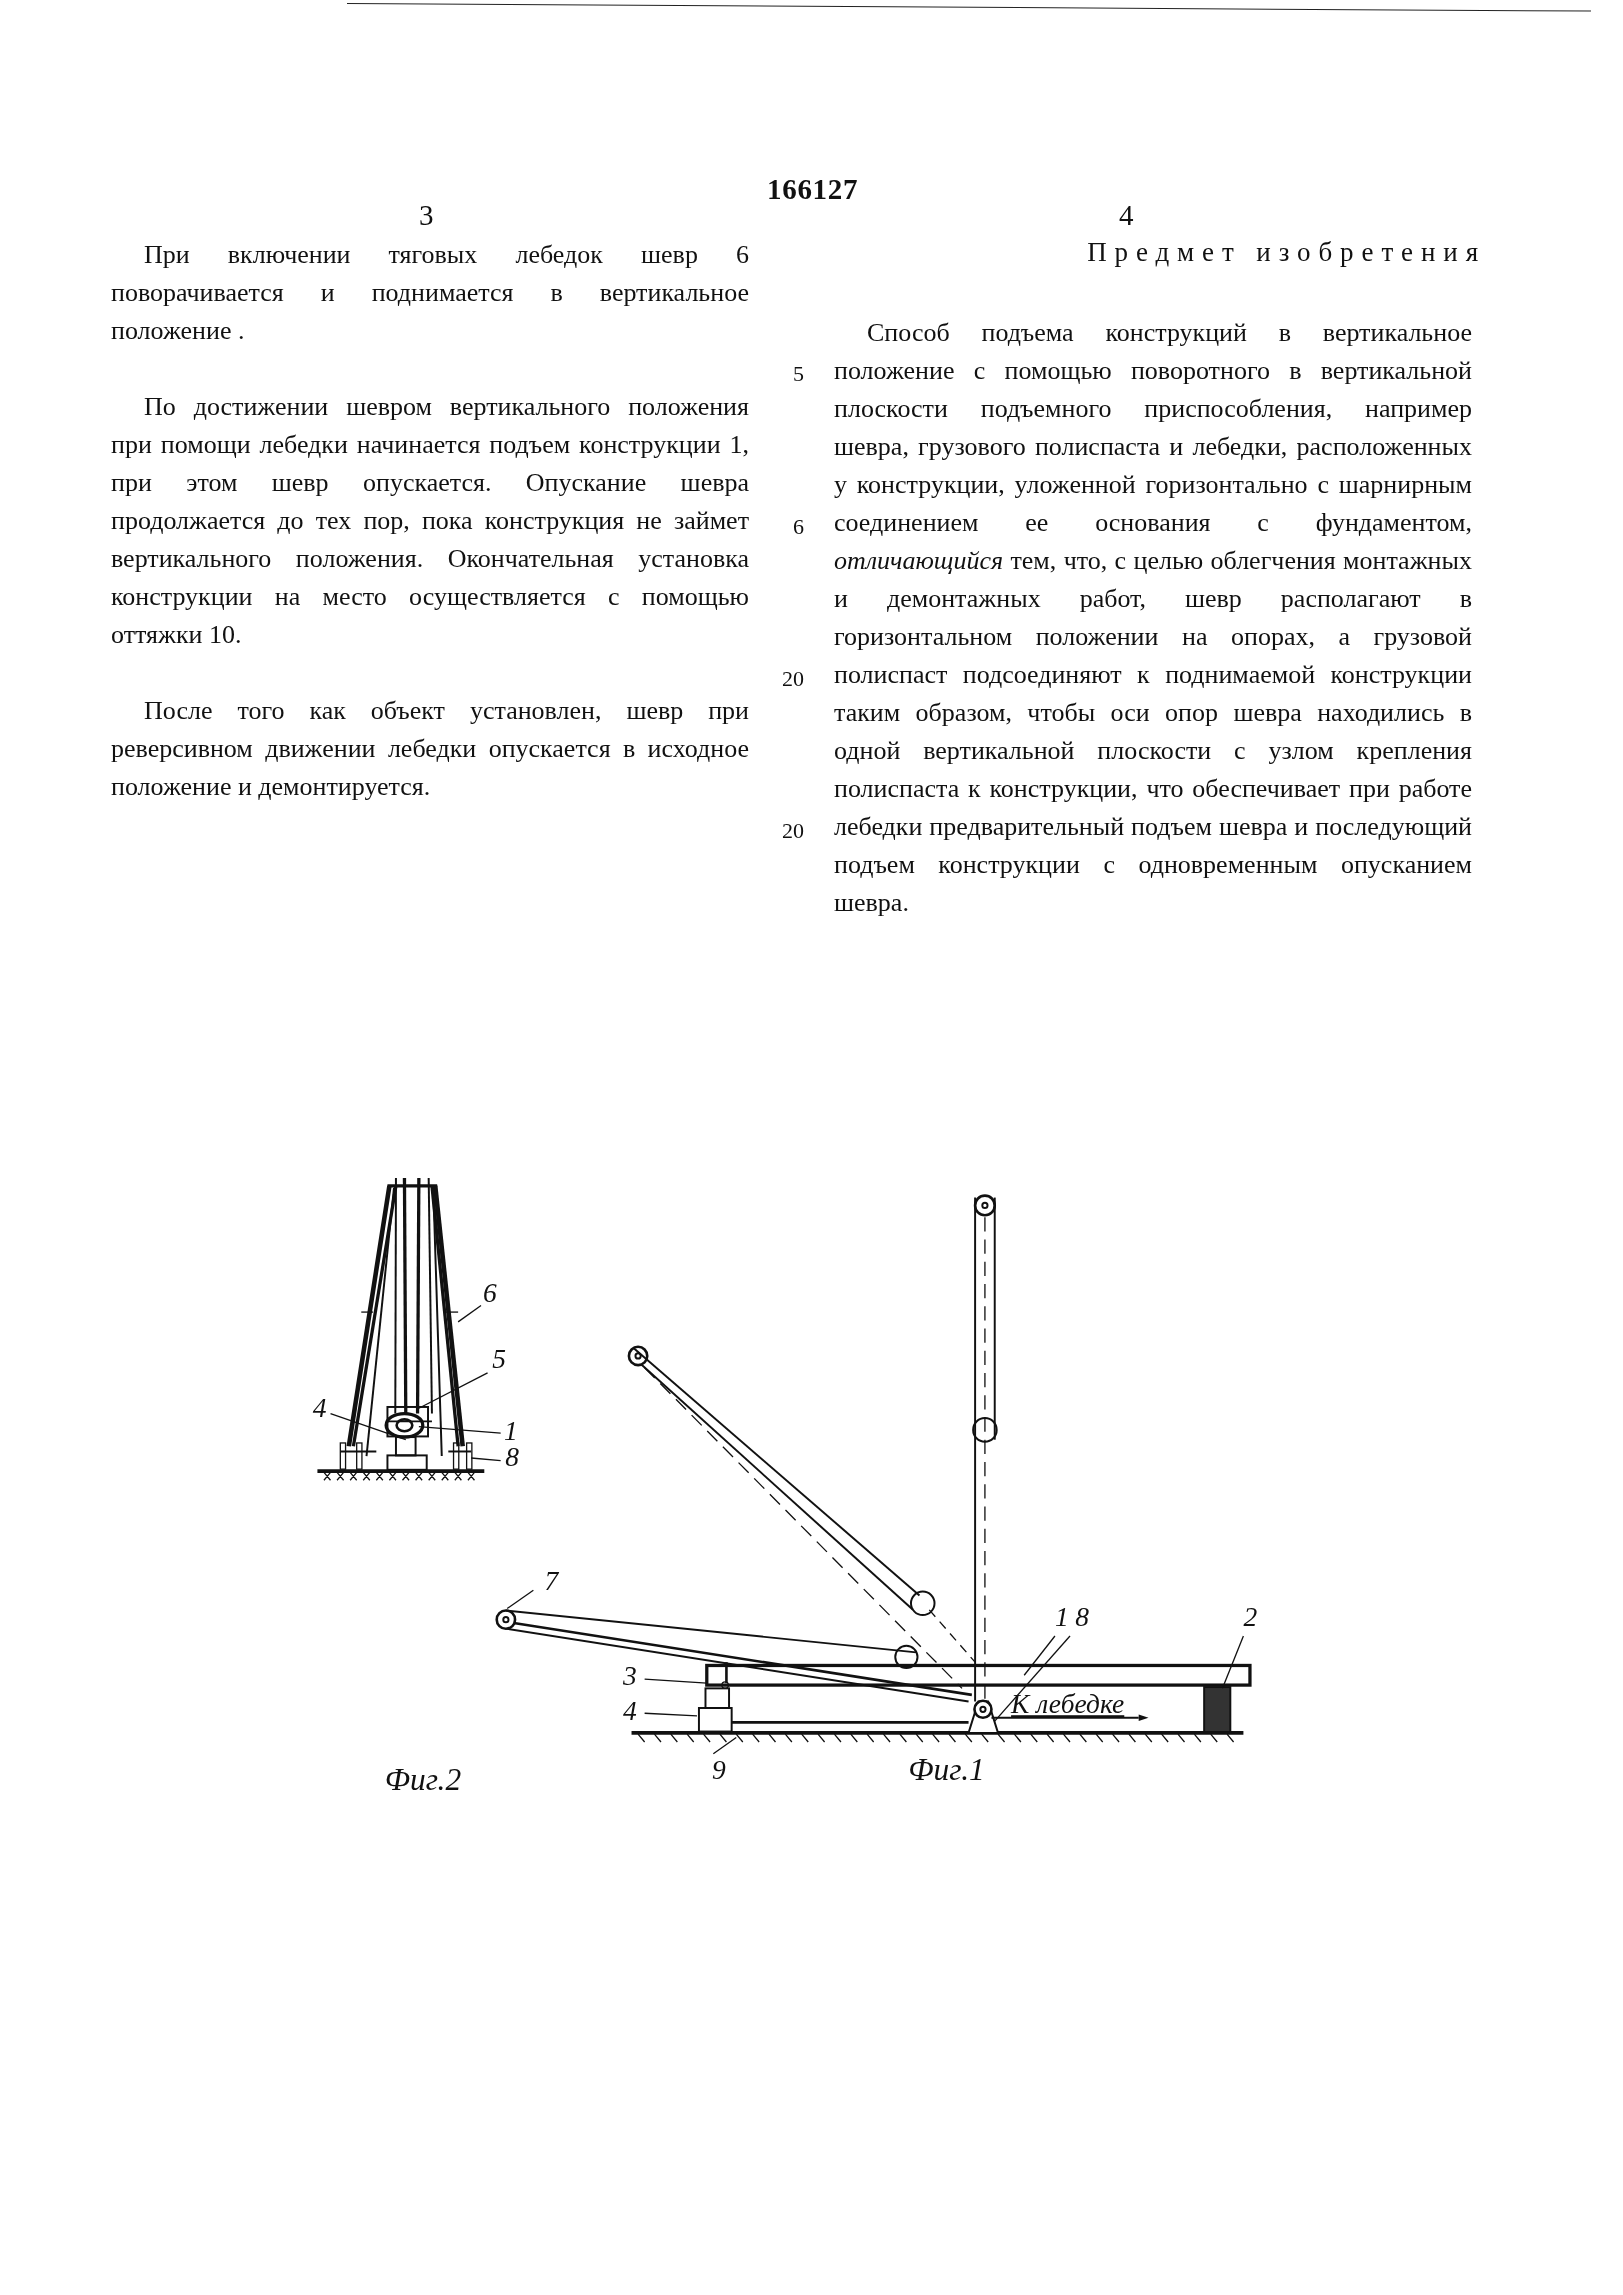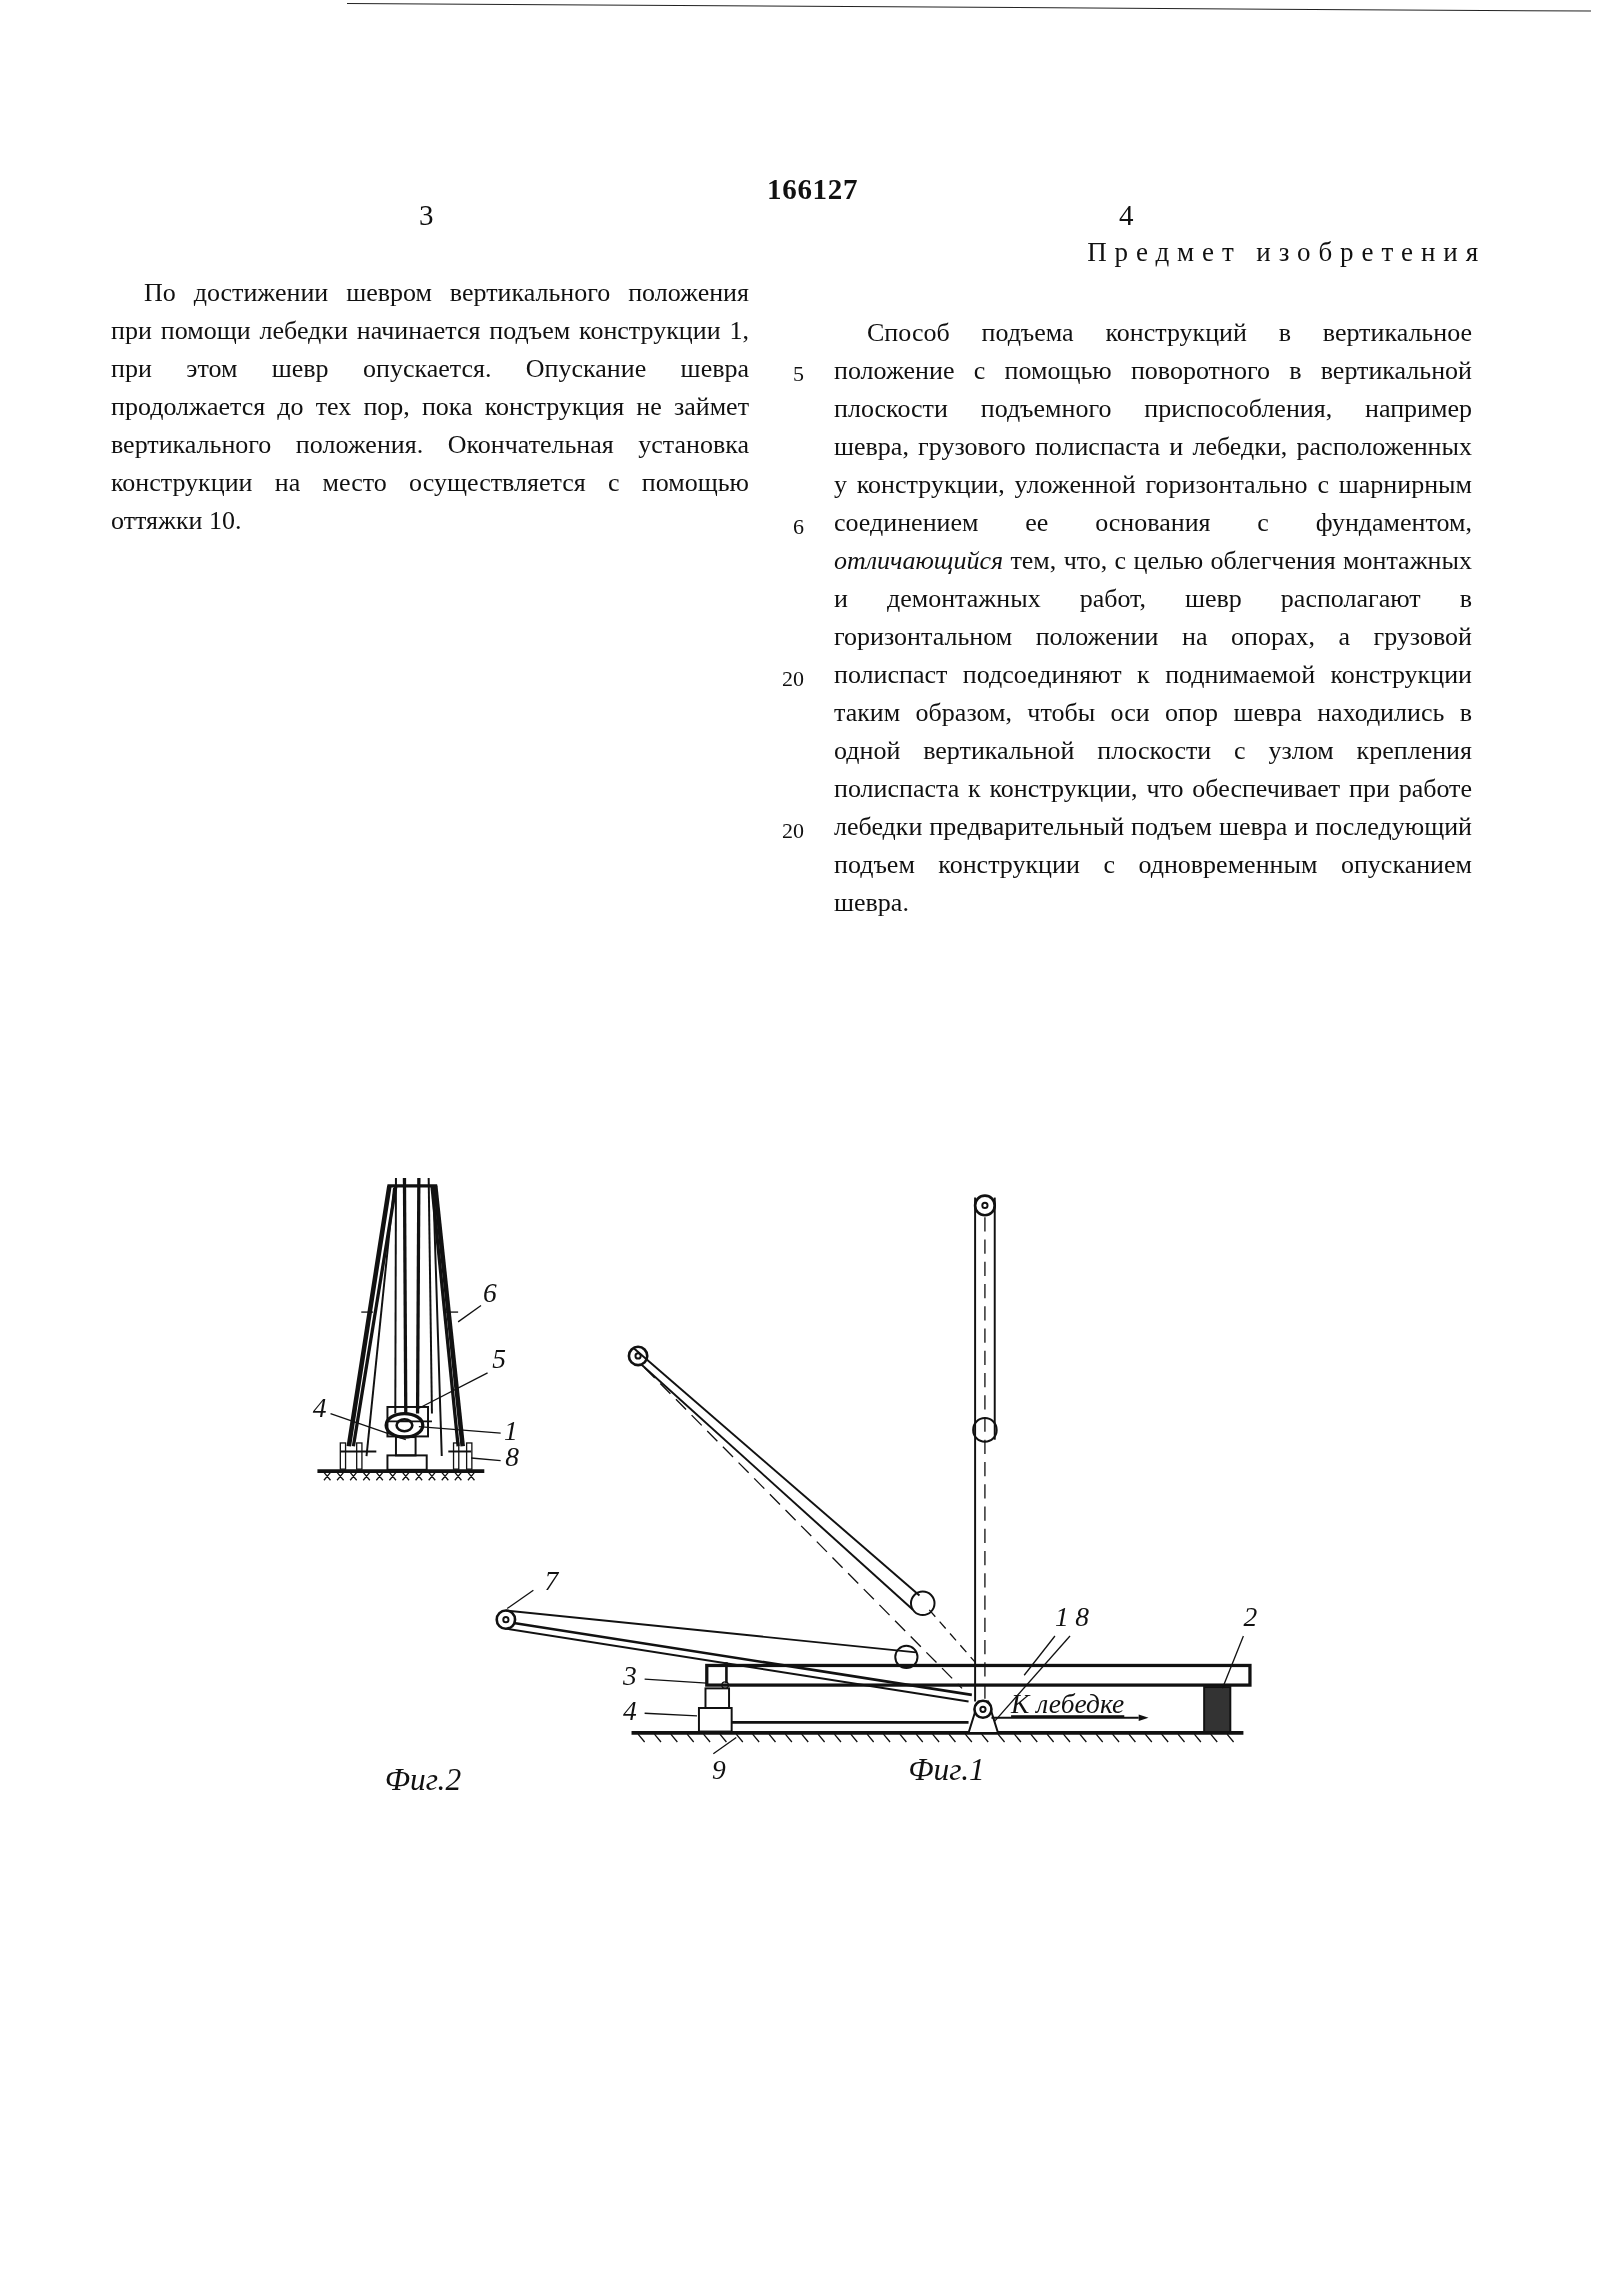--- a/index.html
+++ b/index.html
@@ -23,23 +23,25 @@
 </head>
 <body>
 
 <div class="scanline"></div>
 
 <div class="patent-no">166127</div>
 <div class="pg" style="left:419px">3</div>
 <div class="pg" style="left:1119px">4</div>
 
 <div class="col col-left">
+  <p class="ind">При включении тяговых лебедок шевр 6 поворачивается и поднимается в вертикальное положение .</p>
   <div class="gap"></div>
   <p class="ind">По достижении шевром вертикального положения при помощи лебедки начинается подъем конструкции 1, при этом шевр опускается. Опускание шевра продолжается до тех пор, пока конструкция не займет вертикального положения. Окончательная установка конструкции на место осуществляется с помощью оттяжки 10.</p>
   <div class="gap"></div>
+  <p class="ind">После того как объект установлен, шевр при реверсивном движении лебедки опускается в исходное положение и демонтируется.</p>
 </div>
 
 <div class="heading">Предмет изобретения</div>
 
 <div class="col col-right">
   <p class="ind"><span>Способ подъема конструкций в вертикальное положение с помощью поворотного в вертикальной плоскости подъемного приспособления, например шевра, грузового полиспаста и лебедки, расположенных у конструкции, уложенной горизонтально с шарнирным соединением ее основания с фундаментом,</span> <i>отличающийся</i> <span>тем, что, с целью облегчения монтажных и демонтажных работ, шевр располагают в горизонтальном положении на опорах, а грузовой полиспаст подсоединяют к поднимаемой конструкции таким образом, чтобы оси опор шевра находились в одной вертикальной плоскости с узлом крепления полиспаста к конструкции, что обеспечивает при работе лебедки предварительный подъем шевра и последующий подъем конструкции с одновременным опусканием шевра.</span></p>
 </div>
 
 <div class="ln" style="top:361px">5</div>
 <div class="ln" style="top:514px">6</div>

